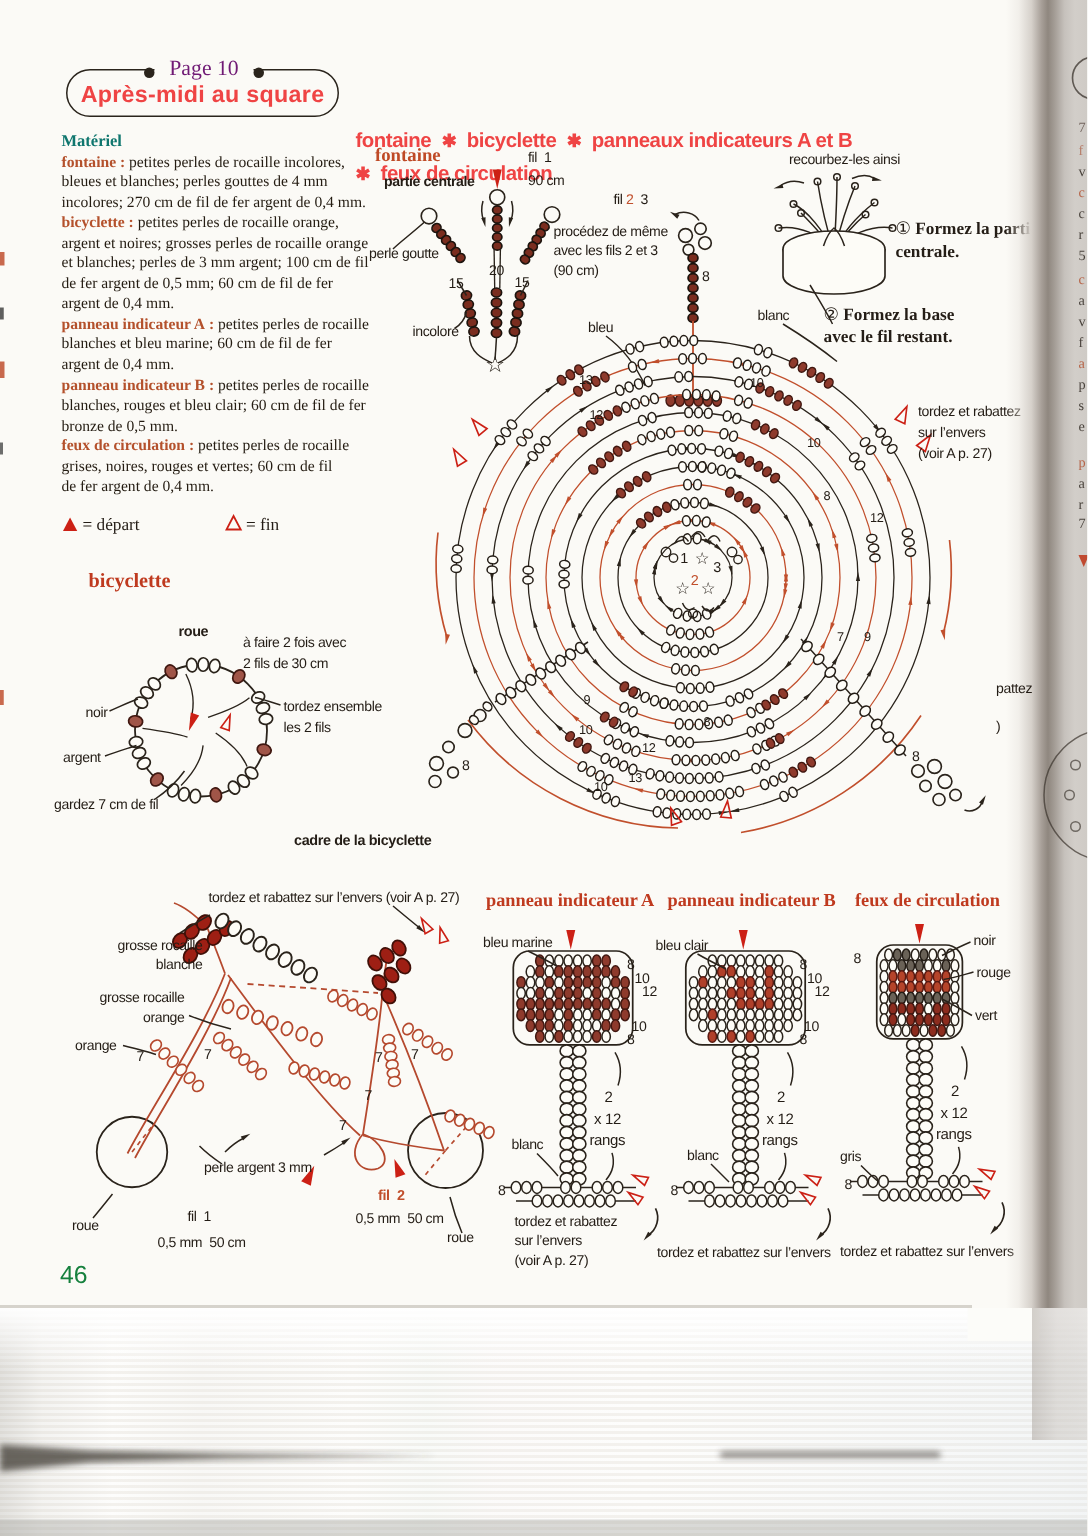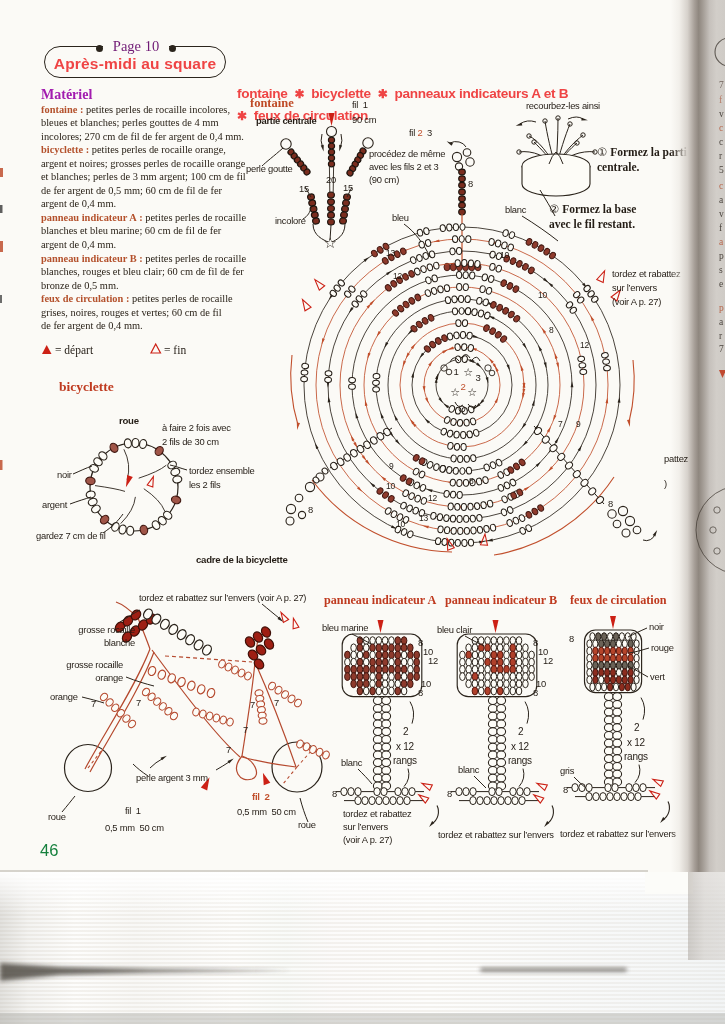--- a/index.html
+++ b/index.html
@@ -4,21 +4,21 @@
 #page{position:relative;width:725px;height:1024px;overflow:hidden;background:#fbfaf6;font-family:"Liberation Sans",sans-serif;}
 .abs{position:absolute;}
 #pill{position:absolute;left:44px;top:46px;width:180px;height:30px;border:1.6px solid #2a241c;border-radius:17px;}
 #pagelab{position:absolute;left:103px;top:38px;width:66px;text-align:center;background:#fbfaf6;font-family:"Liberation Serif",serif;font-size:14.5px;color:#701a75;}
 #pagelab:before{content:"";position:absolute;left:-7px;top:7px;width:7px;height:7px;border-radius:50%;background:#2a241c;}
 #pagelab:after{content:"";position:absolute;right:-7px;top:7px;width:7px;height:7px;border-radius:50%;background:#2a241c;}
 #apr{position:absolute;left:44px;top:55px;width:182px;text-align:center;font-size:15.5px;font-weight:bold;color:#ef4444;letter-spacing:.2px;}
 #title{position:absolute;left:237px;top:43px;width:440px;font-size:13.6px;font-weight:bold;color:#ef4444;line-height:22px;letter-spacing:-.3px;margin-top:40px;}
 #mat{position:absolute;left:41px;top:88px;width:220px;font-family:"Liberation Serif",serif;font-size:10.4px;line-height:13.55px;color:#241c12;white-space:nowrap;}
 #mat b.r{color:#b4512c;font-weight:bold;text-align:center;}
-#mat .h{font-size:14px;font-weight:bold;color:#a21caf;}
+#mat .h{font-size:11px;font-weight:bold;color:#0f766e;}
 #n46{position:absolute;left:40px;top:841px;font-size:16.5px;color:#15803d;}
 #rstrip{position:absolute;top:0;left:640px;width:85px;height:1024px;
 background:linear-gradient(90deg, rgba(235,231,226,0) 0%, rgba(235,231,226,0) 36%, rgba(230,226,220,.45) 46%, #d6d1cb 56%, #a79f98 64%, #8f877f 69%, #a39c95 74%, #c6c1bc 82%, #d2cec9 90%, #cfcbc6 100%);}
 #bband{position:absolute;left:0;top:872px;width:725px;height:152px;
 background:repeating-linear-gradient(180deg,#fdfdfc 0 2px,#f3f1ed 2px 4px);}
 #btint{position:absolute;left:0;top:872px;width:725px;height:152px;
 background:linear-gradient(90deg,rgba(185,183,177,.4) 0,rgba(205,203,197,.2) 28px,rgba(235,233,228,0) 75px,rgba(226,224,218,.18) 135px,rgba(238,236,230,0) 235px,rgba(220,234,225,.13) 285px,rgba(244,236,239,.13) 330px,rgba(240,240,236,0) 430px,rgba(228,234,238,.18) 570px,rgba(222,229,234,.25) 665px,rgba(218,225,230,.3) 725px);}
 #btop{position:absolute;left:0;top:872px;width:725px;height:42px;background:linear-gradient(180deg,rgba(255,255,255,.95),rgba(255,255,255,0));}
 #bbot{position:absolute;left:0;top:1013px;width:725px;height:11px;background:rgba(170,170,164,.42);}
 #wcorner{position:absolute;left:645px;top:872px;width:48px;height:22px;background:#fcfcf9;}

